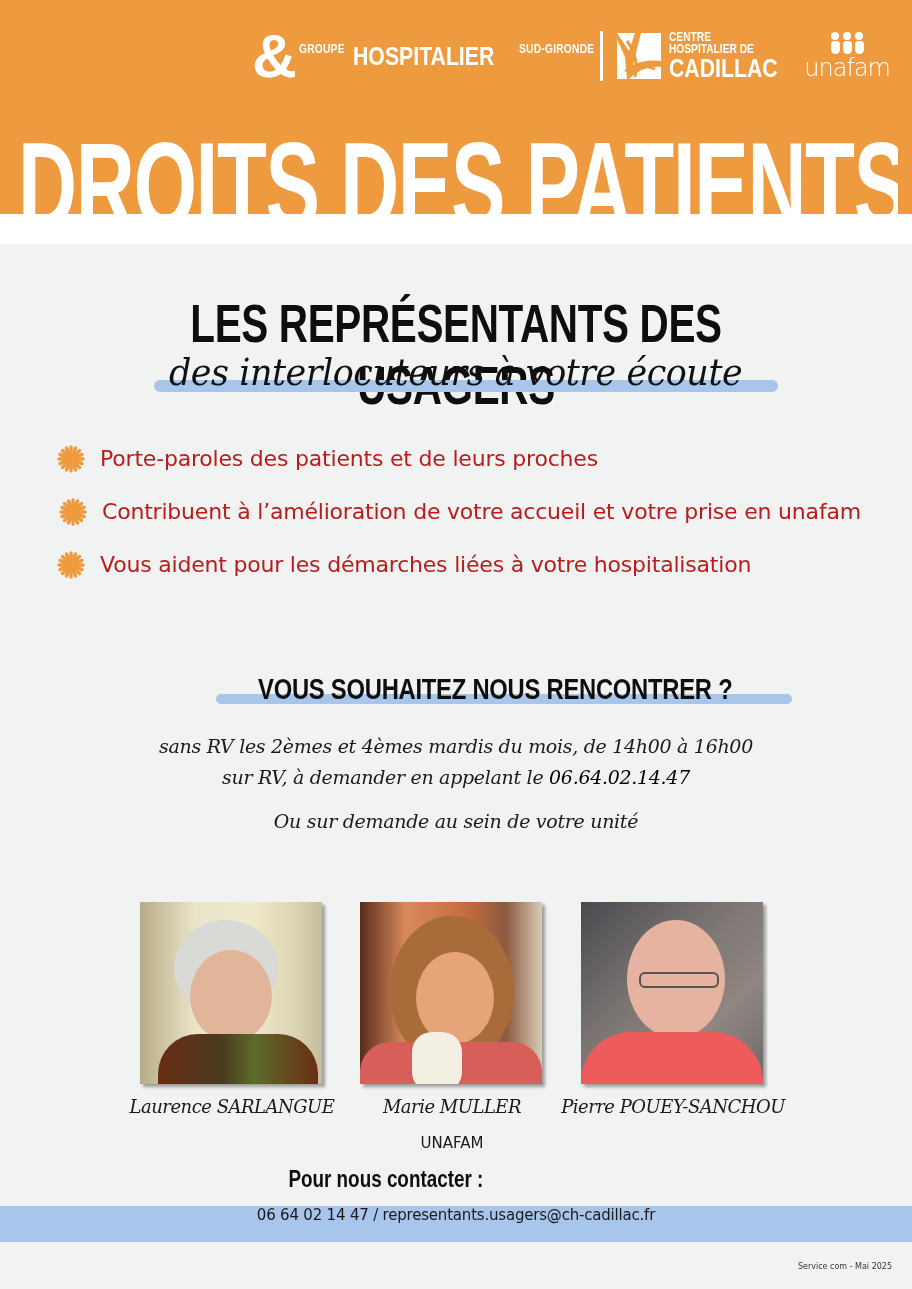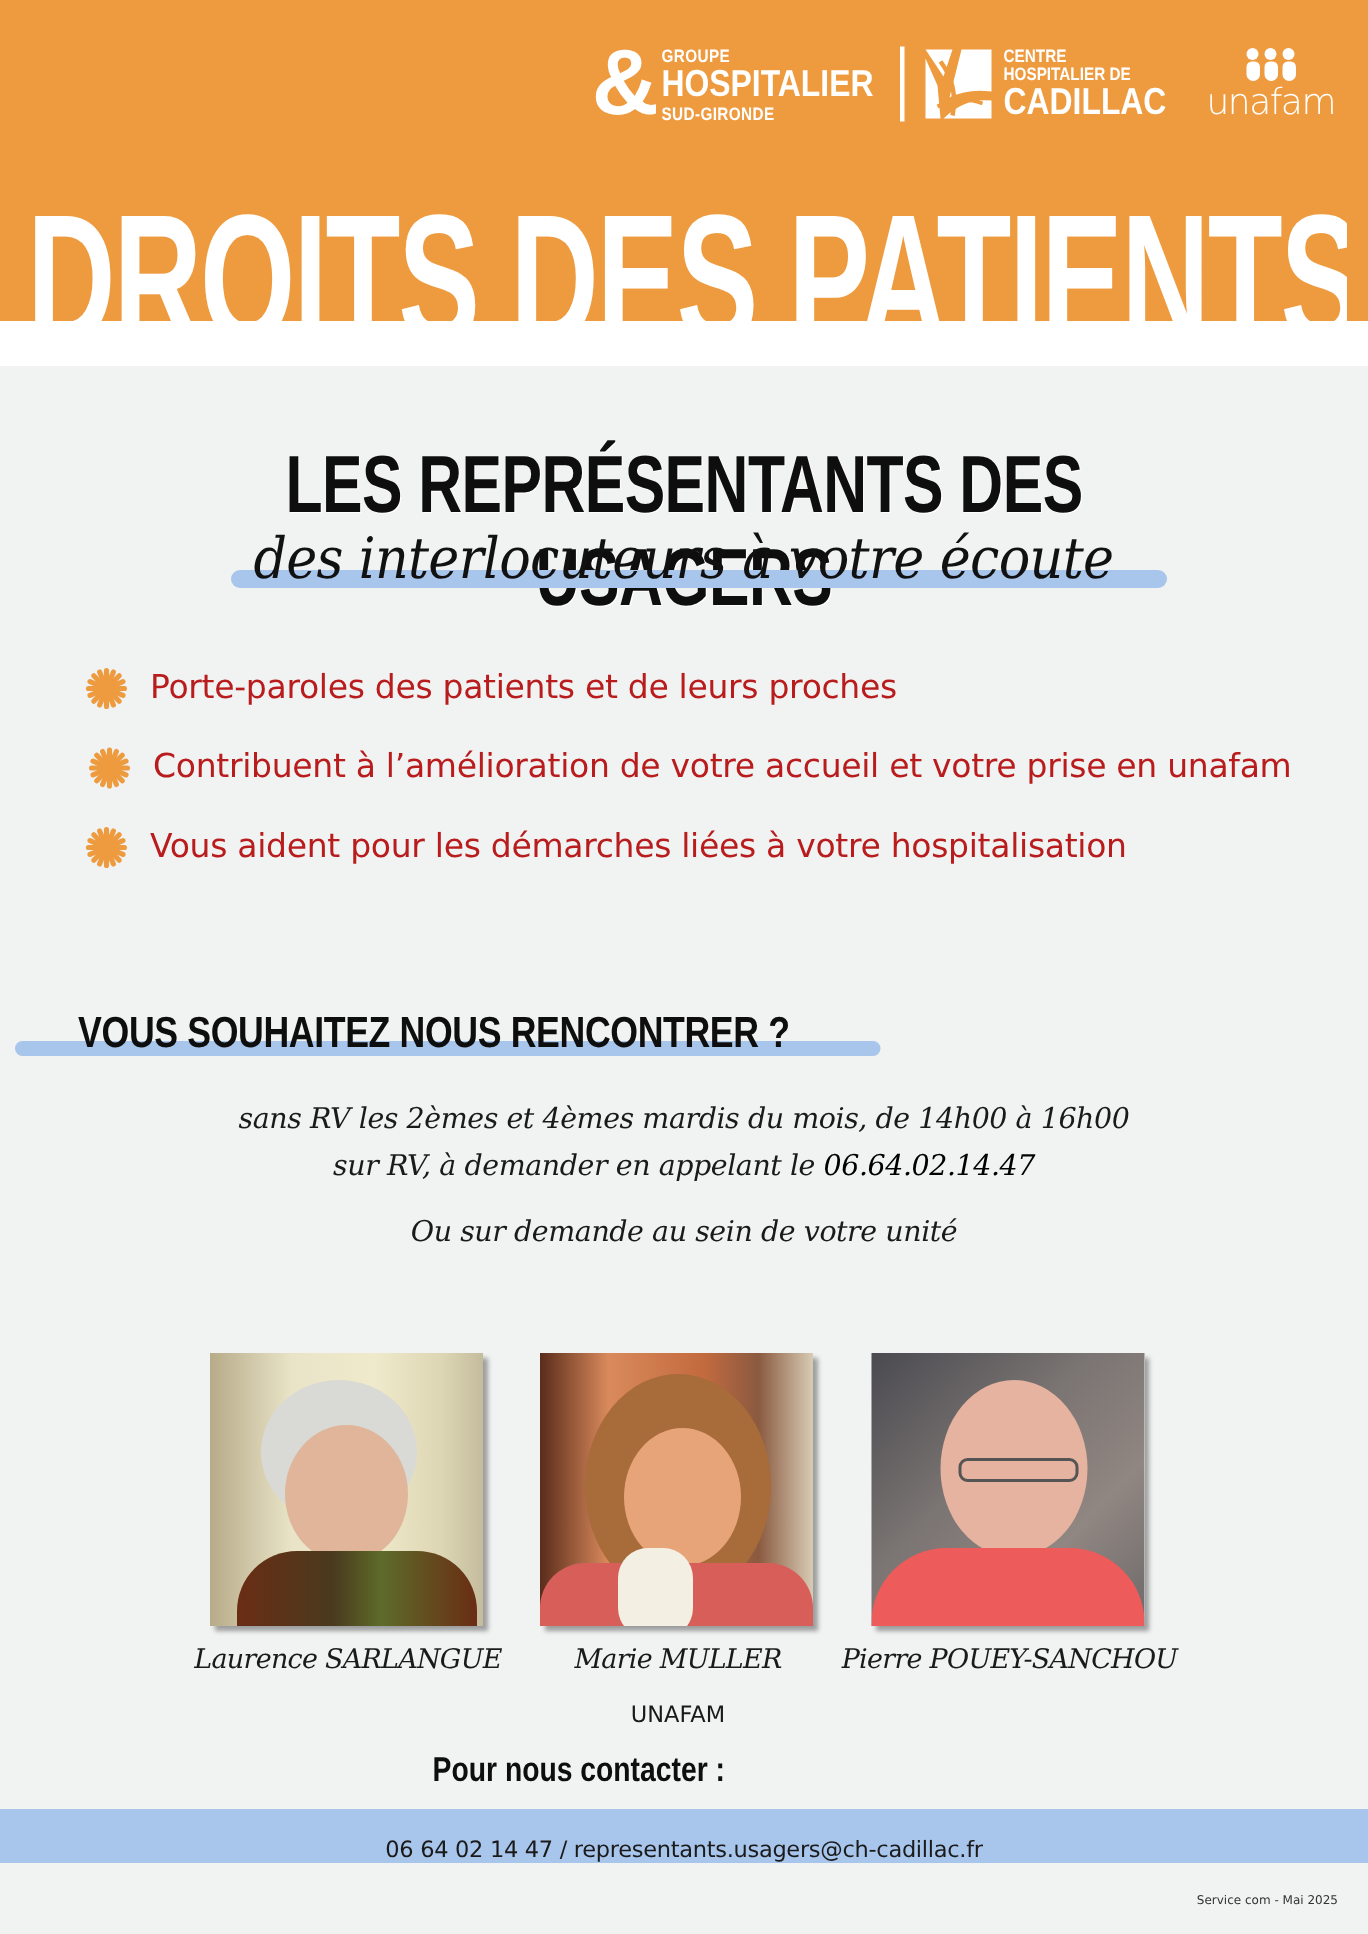--- a/index.html
+++ b/index.html
@@ -5,21 +5,21 @@
   * { box-sizing: border-box; margin: 0; padding: 0; }
   html, body { width: 912px; height: 1289px; overflow: hidden; }
   body { background: #f1f2f2; font-family: "DejaVu Sans", sans-serif; color: #111; position: relative; }
 
   
   .header { position: absolute; left: 0; top: 0; width: 912px; height: 214px; background: #ee9b3f; }
   .white-band { position: absolute; left: 0; top: 214px; width: 912px; height: 30px; background: #ffffff; }
   .logos { position: absolute; top: 28px; right: 22px; height: 56px; display: flex; align-items: center; color: #fff; }
   .logo-ghsg { display: flex; align-items: center; }
   .amp { font-family: "Liberation Sans", sans-serif; font-weight: 900; font-size: 62px; line-height: 1; margin-right: 4px; letter-spacing: -2px; }
-  .ghsg-text { display: flex; flex-direction: column; line-height: 1; font-family: "Liberation Sans", sans-serif; font-weight: bold; }
+  .ghsg-text { display: flex; flex-direction: row; line-height: 1; font-family: "Liberation Sans", sans-serif; font-weight: bold; }
   .ghsg-text .small { font-size: 12px; letter-spacing: 0.3px; transform: scaleX(0.85); transform-origin: left; }
   .ghsg-text .big { font-size: 25px; letter-spacing: 0; transform: scaleX(0.85); transform-origin: left; margin: 1px 0; }
   .vsep { width: 3px; height: 50px; background: #fff; margin: 0 12px 0 -8px; }
   .logo-chc { display: flex; align-items: center; }
   .chc-mark { width: 48px; height: 50px; margin-right: 6px; }
   .chc-text { display: flex; flex-direction: column; line-height: 1; font-family: "Liberation Sans", sans-serif; font-weight: bold; }
   .chc-text .small { font-size: 12px; transform: scaleX(0.85); transform-origin: left; }
   .chc-text .big { font-size: 25px; transform: scaleX(0.85); transform-origin: left; margin-top: 1px; }
   .logo-unafam { display: flex; flex-direction: column; align-items: center; margin-left: 8px; }
   .unafam-people { display: flex; gap: 3px; margin-bottom: 2px; }
@@ -39,21 +39,21 @@
   .subtitle .hl { position: absolute; left: 10px; right: -10px; bottom: 2px; height: 12px; border-radius: 6px; background: #a8c5eb; }
   .subtitle span.txt { position: relative; font-family: "DejaVu Serif", serif; font-style: italic; font-size: 38px; color: #111; letter-spacing: -0.5px; transform: scaleX(0.92); display: inline-block; font-weight: 300; }
 
   
   .bullets { position: absolute; top: 432px; left: 56px; }
   .bullet { display: flex; align-items: center; height: 53px; }
   .bullet svg { width: 30px; height: 30px; margin-right: 14px; flex: 0 0 30px; }
   .bullet .label { font-family: "DejaVu Sans", sans-serif; font-size: 22px; color: #b91c1c; white-space: nowrap; letter-spacing: -0.2px; }
 
   
-  .meet-wrap { position: absolute; top: 673px; left: 0; width: 784px; text-align: left; }
+  .meet-wrap { position: absolute; top: 673px; left: 0; width: 784px; text-align: right; }
   .meet { position: relative; display: inline-block; }
   .meet .hl { position: absolute; left: 10px; right: -8px; bottom: 2px; height: 10px; border-radius: 5px; background: #a8c5eb; }
   .meet span.txt { position: relative; display: inline-block; font-family: "Liberation Sans", sans-serif; font-weight: bold; font-size: 29px; color: #0e0e0e; transform: scaleX(0.82); letter-spacing: -0.3px; }
 
   .info { position: absolute; top: 731px; left: 0; width: 912px; text-align: center; font-family: "DejaVu Serif", serif; font-style: italic; font-size: 19px; color: #1a1a1a; line-height: 31px; letter-spacing: -0.3px; }
   .info .line { display: block; }
   .info .phone { color: #000000; }
   .info .extra { display: block; margin-top: 13px; }
 
   
@@ -61,21 +61,21 @@
   .card { position: absolute; top: 0; width: 184px; }
   .photo { width: 182px; height: 182px; box-shadow: 3px 3px 3px rgba(0,0,0,0.35); position: relative; overflow: hidden; }
   .name { position: absolute; top: 194px; width: 260px; left: -38px; text-align: center; font-family: "DejaVu Serif", serif; font-style: italic; font-size: 18px; color: #1a1a1a; letter-spacing: -0.5px; }
   .org { position: absolute; top: 232px; width: 200px; left: -8px; text-align: center; font-family: "DejaVu Sans", sans-serif; font-size: 15px; color: #1a1a1a; }
 
   .face { position: absolute; border-radius: 50%; }
 
   
   .contact-title { position: absolute; top: 1166px; left: 0; width: 772px; text-align: center; }
   .contact-title span { display: inline-block; font-family: "Liberation Sans", sans-serif; font-weight: bold; font-size: 23px; transform: scaleX(0.82); color: #0e0e0e; }
-  .contact-bar { position: absolute; top: 1206px; left: 0; width: 912px; height: 36px; background: #a8c5eb; display: flex; align-items: flex-end; justify-content: center; }
+  .contact-bar { position: absolute; top: 1206px; left: 0; width: 912px; height: 36px; background: #a8c5eb; display: flex; align-items: flex-start; justify-content: center; }
   .contact-bar span { font-family: "DejaVu Sans", sans-serif; font-size: 15px; color: #1a1a1a; letter-spacing: -0.2px; }
   .credit { position: absolute; top: 1262px; right: 20px; font-family: "DejaVu Sans", sans-serif; font-size: 8px; color: #333; }
 </style>
 </head>
 <body>
 
 <div class="header">
   <div class="logos">
     <div class="logo-ghsg">
       <span class="amp">&amp;</span>

